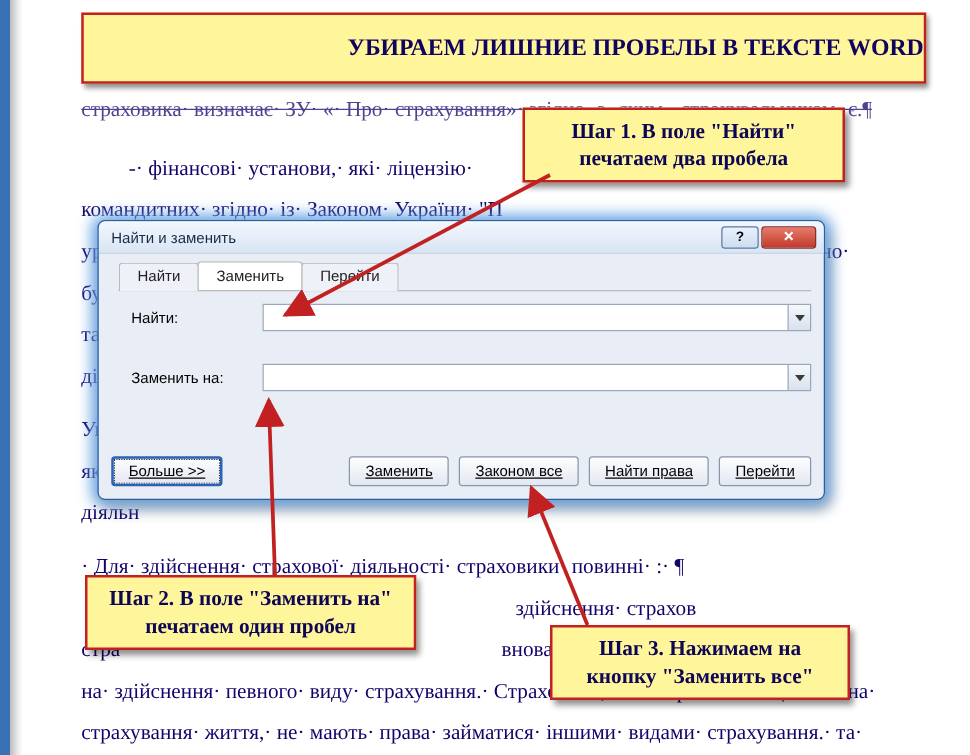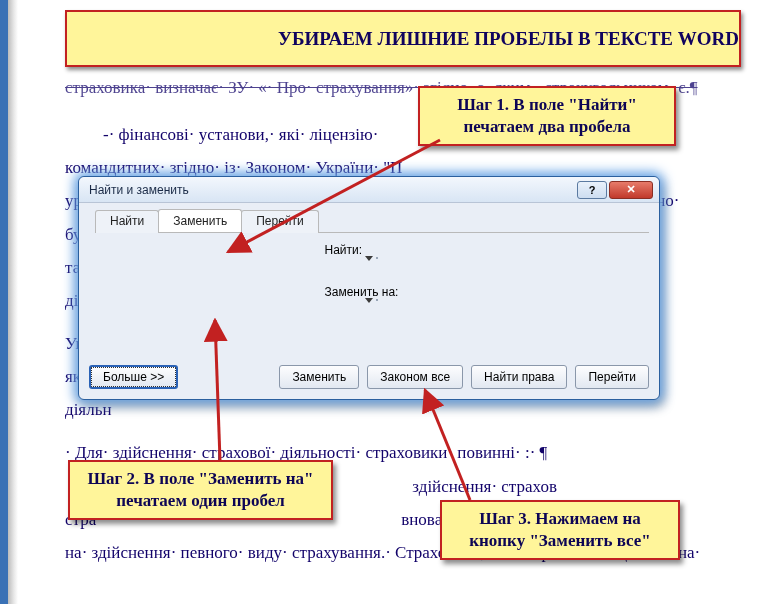--- a/index.html
+++ b/index.html
@@ -111,21 +111,20 @@
   .tab.active {
     background: #fff;
     top: 0;
     padding-top: 4px;
     z-index: 2;
   }
   .field-row {
     display: flex;
     align-items: center;
     margin: 8px 0 26px 10px;
-    flex-direction: column;
   }
   .field-row label {
     width: 105px;
   }
   .combo {
     flex: 1;
     height: 22px;
     border: 1px solid #9aa7b8;
     background: #fff;
     position: relative;
@@ -147,20 +146,21 @@
   }
   .btn {
     height: 24px;
     padding: 0 12px;
     border: 1px solid #8a97aa;
     background: linear-gradient(#fdfdfe,#e2e8f1);
     border-radius: 3px;
     font-family: inherit;
     font-size: 12px;
     cursor: pointer;
+    text-decoration: underline;
   }
   .btn-more { border: 2px solid #2a62b6; }
   .btn-group-right { margin-left: auto; display: flex; gap: 8px; }
   .dotted-focus { outline: 1px dotted #333; outline-offset: -3px; }
 
   
   .callout {
     position: absolute;
     border: 2px solid #c22121;
     background: #fff59a;
@@ -220,20 +220,21 @@
     <span>-·</span>
     <span style="visibility:hidden; flex:0 0 260px;"></span>
     <span>здійснення· страхов</span>
   </div>
   <div class="para" style="display:flex;">
     <span>стра</span>
     <span style="visibility:hidden; flex:0 0 305px;"></span>
     <span>вноваженим</span>
   </div>
   <div class="para">на· здійснення· певного· виду· страхування.· Страховики,· які· отримали· ліцензію· на·</div>
+  <div class="para">страхування· життя,· не· мають· права· займатися· іншими· видами· страхування.· та·</div>
 </div>
 
 <div class="dialog">
   <div class="dlg-titlebar">
     <span class="dlg-title">Найти и заменить</span>
     <div class="dlg-win-btns">
       <div class="win-btn">
           <span>?</span>
         </div>
       <div class="win-btn win-close">

